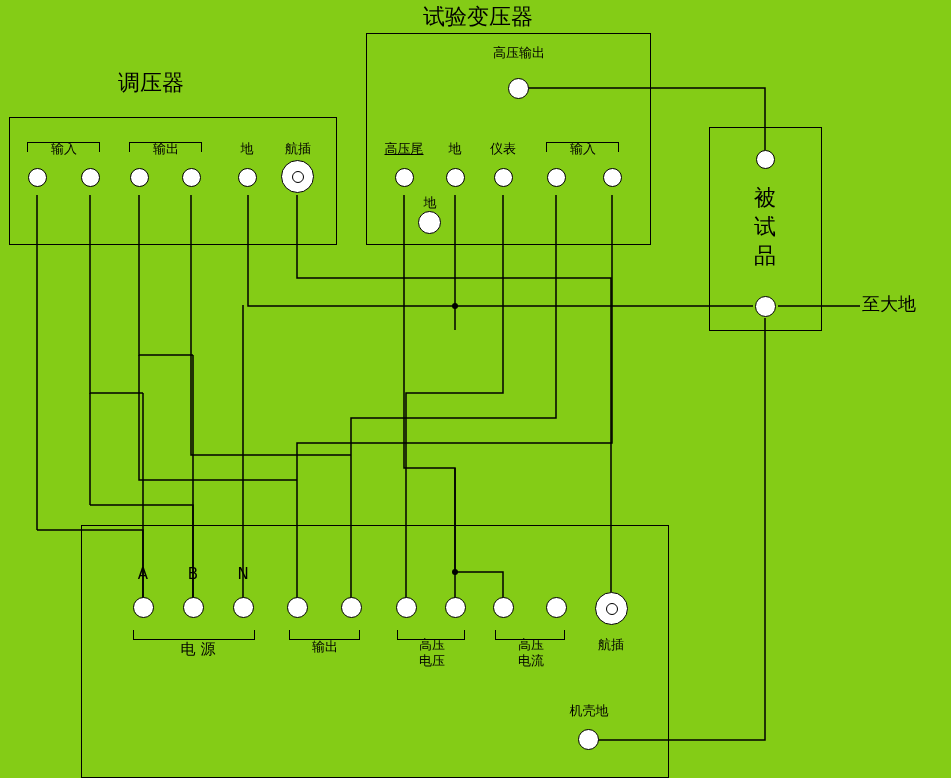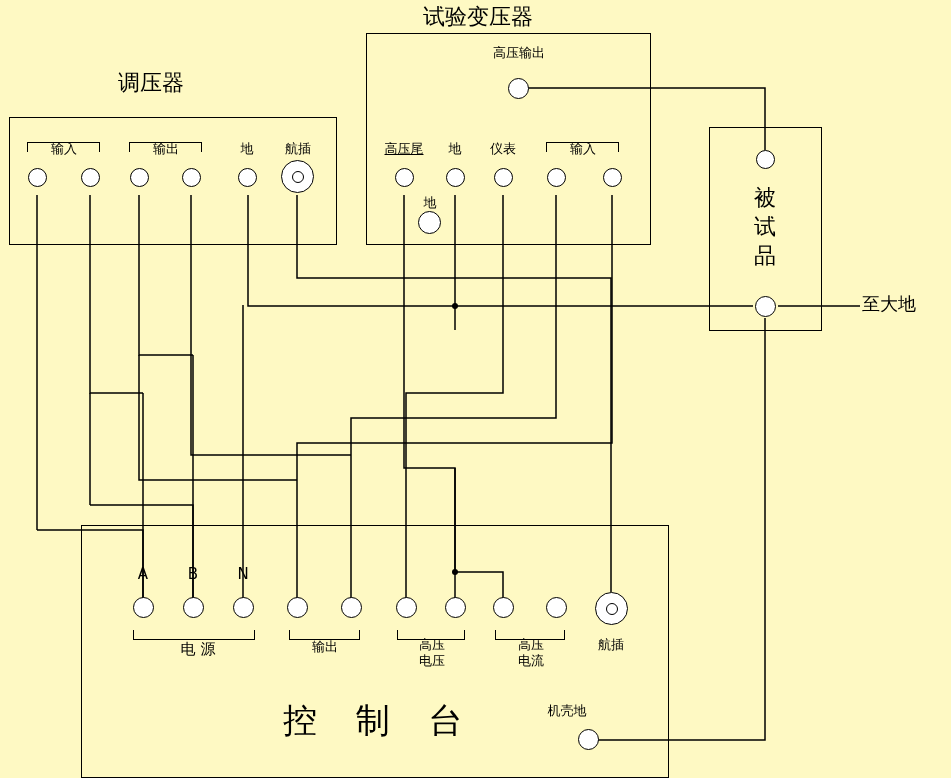--- a/index.html
+++ b/index.html
@@ -4,21 +4,21 @@
 <style>
   html, body {
     margin: 0;
     padding: 0;
     background: #ffffff;
   }
   #root {
     position: relative;
     width: 951px;
     height: 778px;
-    background: #fef9c3;
+    background: #84cc16;
     font-family: "DejaVu Sans", "Liberation Sans", sans-serif;
     overflow: hidden;
   }
   #wires {
     position: absolute;
     left: 0; top: 0;
     width: 951px;
     height: 778px;
   }
   .box {
@@ -245,18 +245,17 @@
   <div class="term" style="left:546px; top:597px; width:21px; height:21px;"></div>
   <div class="bracket-bottom" style="left:495px; top:630px; width:70px; height:10px;"></div>
   <div class="lbl" style="left:510px; top:636px; width:42px;">高压</div>
   <div class="lbl" style="left:510px; top:652px; width:42px;">电流</div>
 
   <div class="term-ring" style="left:595px; top:592px; width:33px; height:33px;">
     <span class="inner"></span>
   </div>
   <div class="lbl" style="left:590px; top:636px; width:42px;">航插</div>
 
-  <div class="lbl" style="left:535px; top:702px; width:64px;">机壳地</div>
+  <div class="lbl" style="left:557px; top:702px; width:64px;">机壳地</div>
   <div class="term" style="left:578px; top:729px; width:21px; height:21px;"></div>
 
-  <div class="console-title" style="left:283px; top:698px;">控 制 台</div>
 
 </div>
 
 </body></html>

